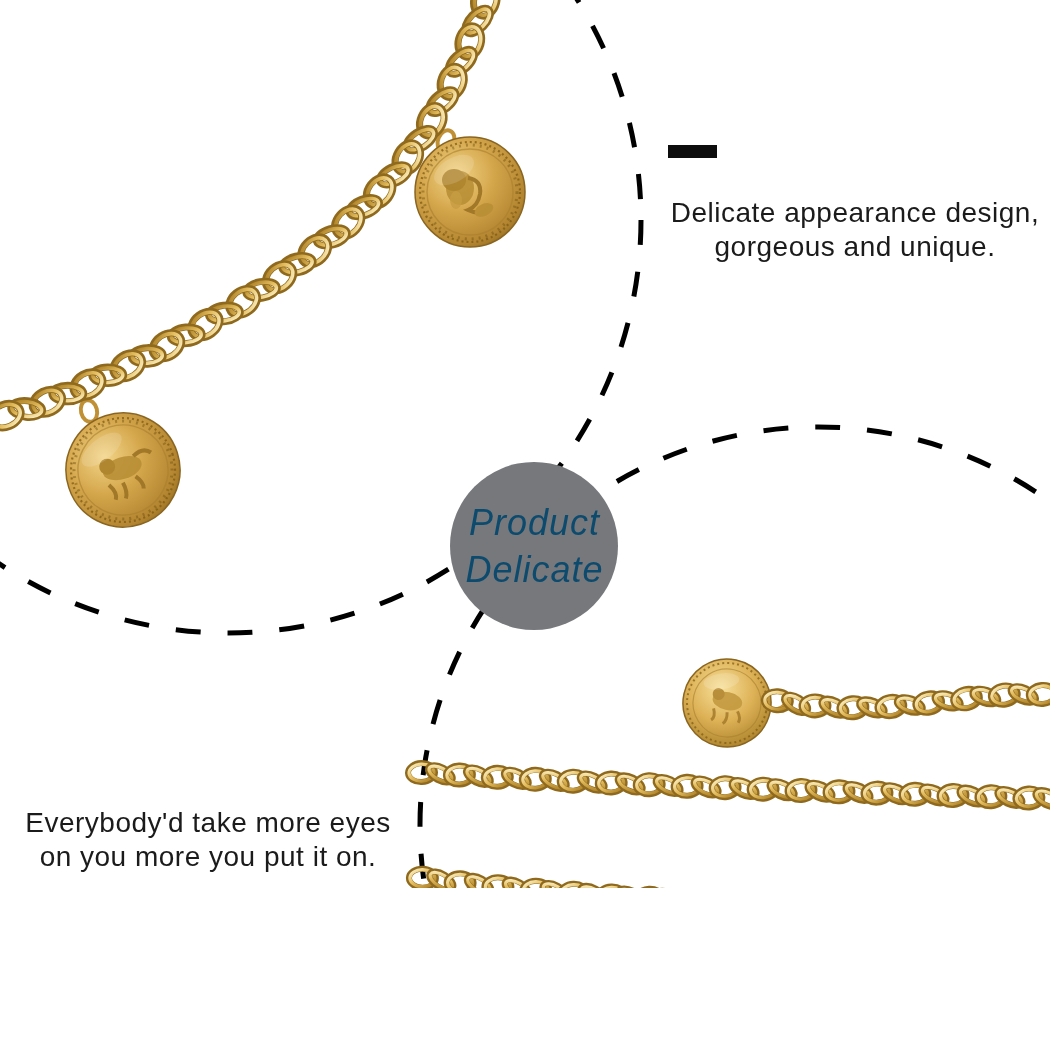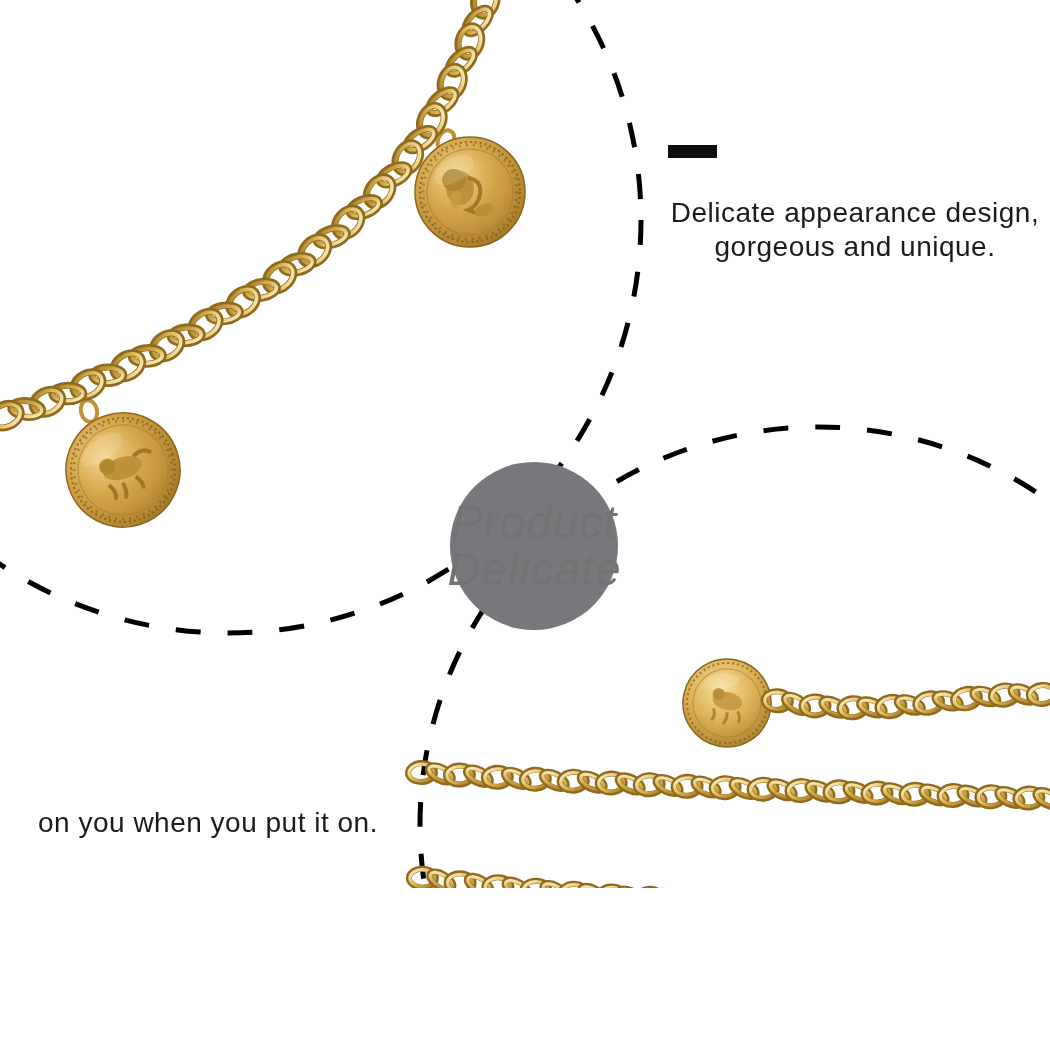--- a/index.html
+++ b/index.html
@@ -3,21 +3,21 @@
 <meta charset="utf-8">
 <style>
   html,body{margin:0;padding:0;background:#ffffff;}
   .stage{position:relative;width:1050px;height:888px;background:#ffffff;overflow:hidden;
          font-family:"Liberation Sans", sans-serif;}
   .stage svg{position:absolute;left:0;top:0;}
   .feature{position:absolute;text-align:center;color:#1b1b1b;font-size:28px;line-height:34px;
            letter-spacing:0.5px;}
   .bullet{position:absolute;background:#0d0d0d;}
   .badge-label{position:absolute;left:434px;top:499px;width:201px;text-align:center;
-               color:#737373;font-style:italic;font-size:46px;line-height:47px;
+               color:#0c4a6e;font-style:italic;font-size:36px;line-height:47px;
                letter-spacing:1px;}
 </style>
 </head>
 <body>
 
 <div class="stage">
 
   <svg width="1050" height="1050" viewBox="0 0 1050 1050">
     <defs>
       <radialGradient id="coinGrad" cx="38%" cy="34%" r="75%">
@@ -328,21 +328,22 @@
     <circle cx="534" cy="546" r="84" fill="#76787b"></circle>
   </svg>
 
   <div class="bullet" style="left:668px;top:145px;width:49px;height:13px;"></div>
   <div class="feature" style="left:645px;top:196px;width:420px;">
     <div>Delicate appearance design,</div>
     <div>gorgeous and unique.</div>
   </div>
 
   <div class="feature" style="left:8px;top:806px;width:400px;">
-    <div>on you when you put it on.</div>
+    <div>Everybody'd take more eyes</div>
+    <div>on you more you put it on.</div>
   </div>
   <div class="bullet" style="left:309px;top:919px;width:47px;height:14px;"></div>
 
   <div class="badge-label">
     <div>Product</div>
     <div>Delicate</div>
   </div>
 
 </div>
 

